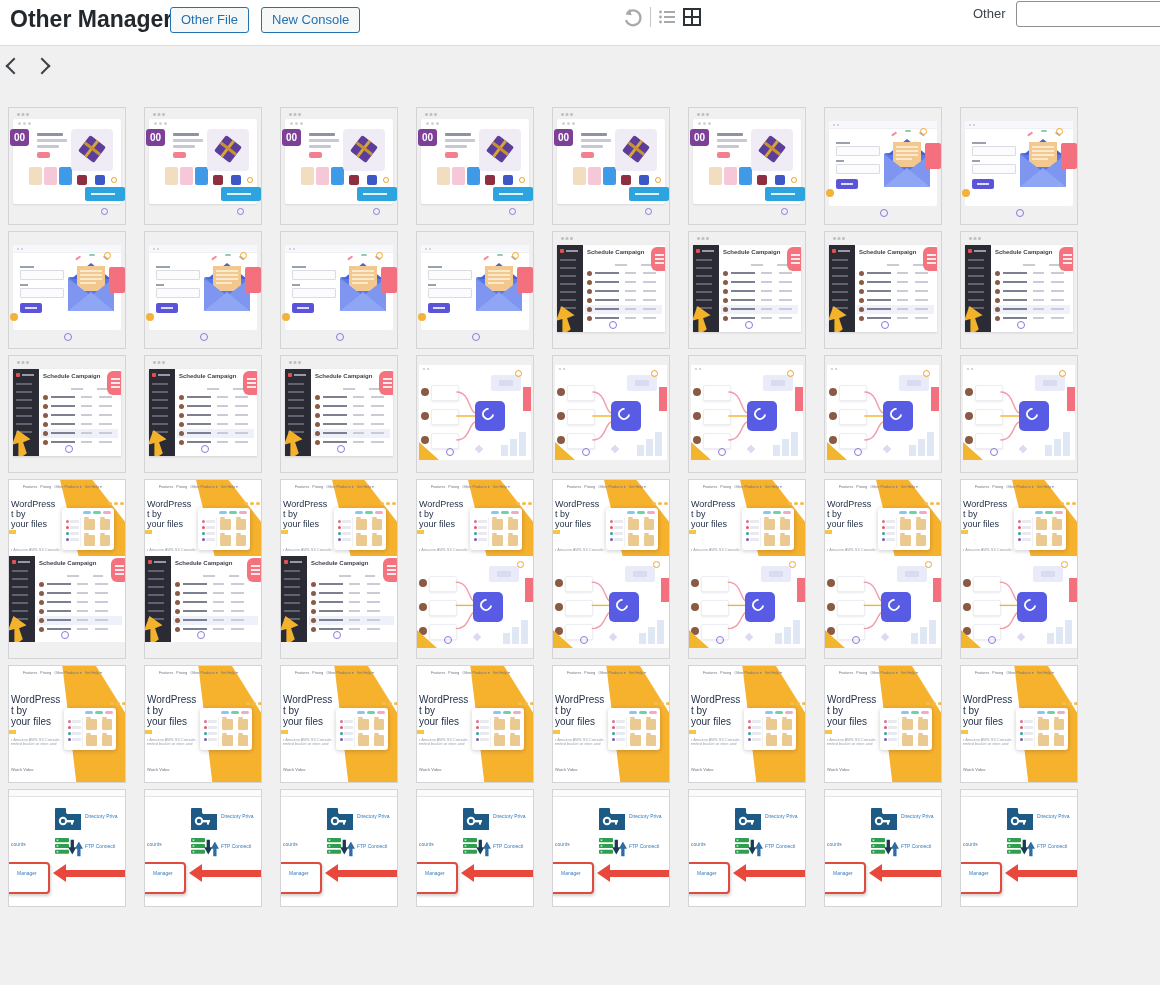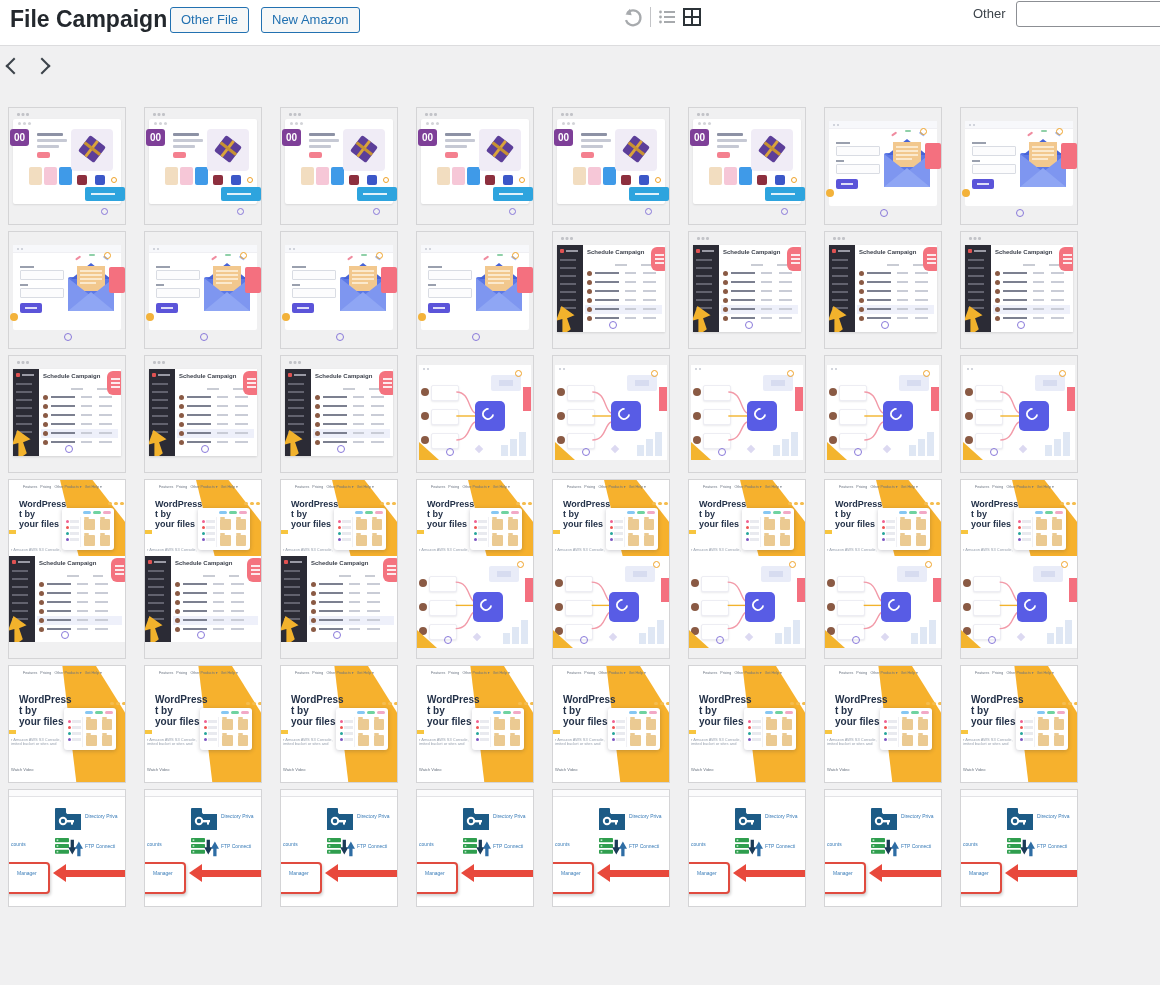--- a/index.html
+++ b/index.html
@@ -127,21 +127,21 @@
   .dia-tri{position:absolute;left:0;bottom:0;width:0;height:0;border-bottom:18px solid #f3b42e;border-right:20px solid transparent}
   .dia-spin{left:27px;bottom:4px;width:8px;height:8px}
   
   .wp-full{background:#fff}
   .wp-head{position:absolute;left:0;top:0;right:0;height:76px;background:#fff;overflow:hidden}
   .wp-band{position:absolute;left:0;top:0;right:0;bottom:0;background:#f6b12d}
   .wp-full .wp-band{clip-path:polygon(46% 0,75% 0,100% 40%,100% 100%,58% 100%)}
   .wp-head .wp-band{clip-path:polygon(44% 0,72% 0,100% 55%,100% 100%,60% 100%)}
   .wp-nav{left:14px;top:5px;display:flex;gap:7px;color:#6a7380;transform:scale(.45);width:230%}
   .wp-nav span{white-space:nowrap}
-  .wp-h1{position:absolute;left:10px;font-weight:bold;color:#243249}
+  .wp-h1{position:absolute;left:2px;font-weight:normal;color:#243249}
   .wp-full .wp-h1{top:28px;font-size:10px;line-height:11px}
   .wp-head .wp-h1{top:19px;font-size:9px;line-height:10px}
   .wp-cursor{position:absolute;left:0;width:7px;height:4px;background:#f7c53f}
   .wp-full .wp-cursor{top:64px}
   .wp-head .wp-cursor{top:50px}
   .wp-body{left:2px;top:71px;color:#9aa3b0;transform:scale(.5);line-height:9px}
   .wp-bodyline{left:2px;bottom:0;color:#9aa3b0;transform:scale(.5)}
   .wp-watch{left:2px;bottom:6px;color:#6b7480;transform:scale(.5)}
   .wp-card{position:absolute;width:52px;height:42px;background:#fff;border-radius:3px;
       box-shadow:0 1px 4px rgba(40,40,60,.25)}
@@ -174,23 +174,23 @@
       background:#fff;box-shadow:1px 2px 3px rgba(0,0,0,.18)}
   .cp-manager{left:8px;top:81px;color:#3a7cb8;transform:scale(.62)}
   .cp-arrowshaft{position:absolute;left:56px;right:-2px;top:80px;height:7px;background:#e8493c}
   .cp-arrowhead{position:absolute;left:44px;top:74px;width:0;height:0;border-top:9.5px solid transparent;
       border-bottom:9.5px solid transparent;border-right:13px solid #e8493c}
 </style>
 </head>
 <body>
 
 <div class="topbar">
-  <span class="page-title">File Campaign</span>
+  <span class="page-title">Other Manager</span>
   <button class="btn btn-upload">Other File</button>
-  <button class="btn btn-newfolder">New Amazon</button>
+  <button class="btn btn-newfolder">New Console</button>
   <div class="toolbar">
     <svg width="21" height="21" viewBox="0 0 24 24">
       <path d="M6 7 A 8.5 8.5 0 1 1 4.5 15" fill="none" stroke="#a7aaad" stroke-width="2.6"></path>
       <path d="M9 2 L4 8.5 L11 9.5 Z" fill="#a7aaad"></path>
     </svg>
     <span class="tb-divider"></span>
     <svg width="18" height="18" viewBox="0 0 18 18">
       <circle cx="2.5" cy="4" r="1.4" fill="#a7aaad"></circle>
         <rect x="6" y="3" width="11" height="2" fill="#a7aaad"></rect>
       <circle cx="2.5" cy="9" r="1.4" fill="#a7aaad"></circle>

